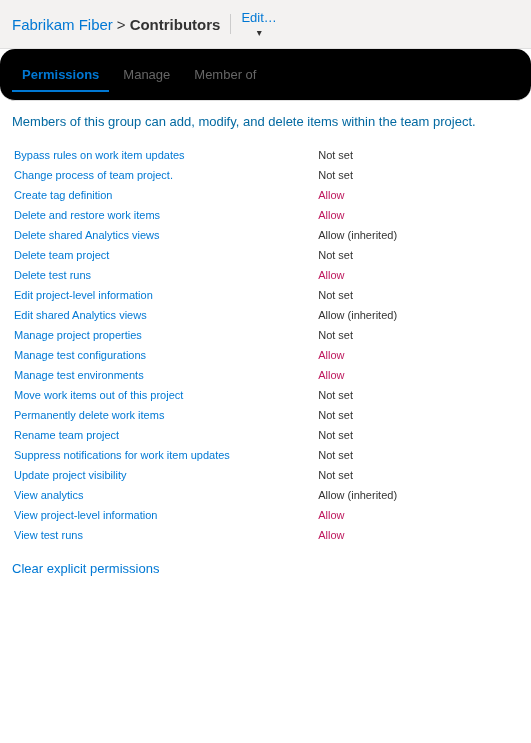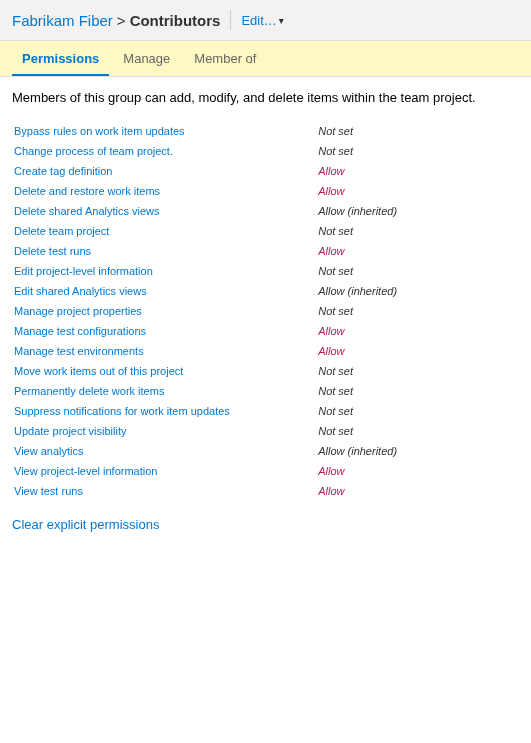--- a/index.html
+++ b/index.html
@@ -41,32 +41,34 @@
       background: #ccc;
       margin: 0 10px;
     }
     .header-edit-btn {
       color: #0078d4;
       font-size: 13px;
       cursor: pointer;
       display: flex;
       align-items: center;
       gap: 2px;
+      flex-direction: column;
     }
     .chevron-down {
       font-size: 10px;
       color: #333;
     }
 
     
     .tabs {
       display: flex;
-      padding: 0 12px;
+      padding: 8px 12px;
       border-bottom: 1px solid #e0e0e0;
-      background: #fef9c3;
+      background: #000000;
+      border-radius: 15px;
     }
     .tab {
       padding: 10px 10px 8px 10px;
       font-size: 13px;
       cursor: pointer;
       color: #666;
       border-bottom: 2px solid transparent;
       margin-right: 4px;
     }
     .tab.active {
@@ -75,21 +77,21 @@
       font-weight: 600;
     }
 
     
     .content {
       padding: 12px 12px 16px 12px;
     }
 
     .group-description {
       font-size: 13px;
-      color: #000000;
+      color: #0369a1;
       margin-bottom: 14px;
       line-height: 1.4;
     }
 
     
     .permissions-table {
       width: 100%;
       border-collapse: collapse;
     }
     .permissions-table td {
@@ -99,21 +101,20 @@
     }
     .permission-name {
       color: #0078d4;
       cursor: pointer;
       width: 60%;
     }
     .permission-value {
       color: #333;
       width: 40%;
       padding-left: 8px;
-      font-style: italic;
     }
     .permission-value.allow-inherited {
       color: #333;
     }
     .permission-value.allow {
       color: #be185d;
     }
     .permission-value.not-set {
       color: #333;
     }
@@ -207,20 +208,24 @@
         </tr>
         <tr>
           <td class="permission-name">Move work items out of this project</td>
           <td class="permission-value not-set">Not set</td>
         </tr>
         <tr>
           <td class="permission-name">Permanently delete work items</td>
           <td class="permission-value not-set">Not set</td>
         </tr>
         <tr>
+          <td class="permission-name">Rename team project</td>
+          <td class="permission-value not-set">Not set</td>
+        </tr>
+        <tr>
           <td class="permission-name">Suppress notifications for work item updates</td>
           <td class="permission-value not-set">Not set</td>
         </tr>
         <tr>
           <td class="permission-name">Update project visibility</td>
           <td class="permission-value not-set">Not set</td>
         </tr>
         <tr>
           <td class="permission-name">View analytics</td>
           <td class="permission-value allow-inherited">Allow (inherited)</td>

